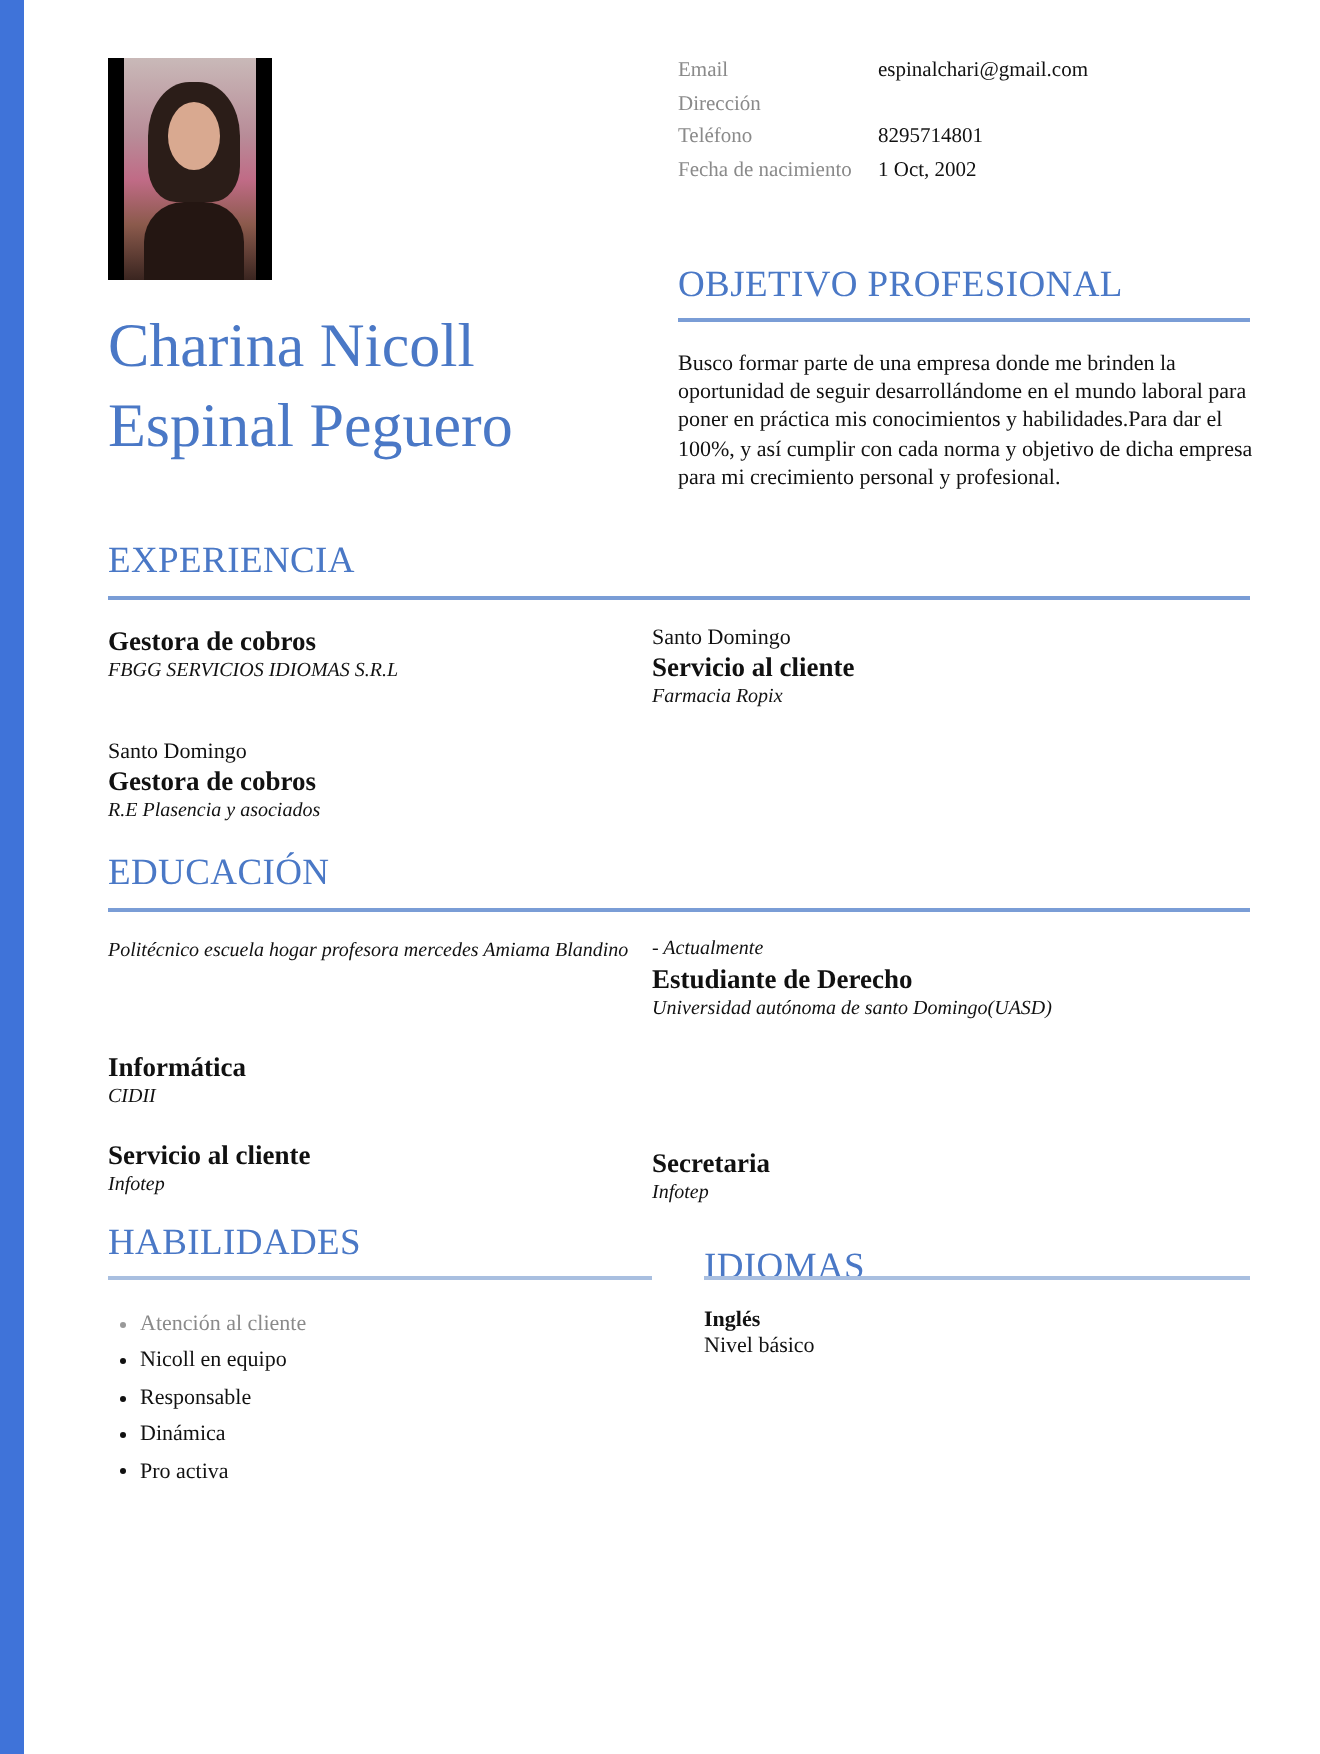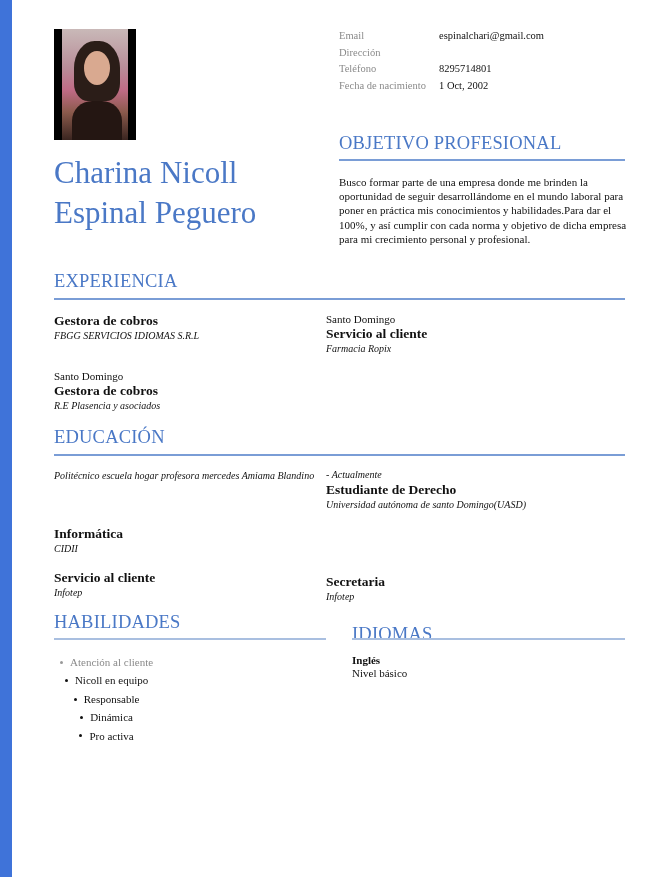--- a/index.html
+++ b/index.html
@@ -19,21 +19,21 @@
     .contact .val { width: 190px; color: #111; }
     .sec-title { position: absolute; font-size: 18.5px; color: #4a78c6; letter-spacing: 0.2px; }
     .rule { position: absolute; height: 1.5px; background: #7a9dd6; }
     .rule.light { background: #a9bfe0; height: 2px; }
     .objective { position: absolute; left: 339px; top: 175px; width: 290px; font-size: 11px; line-height: 14.2px; color: #111; }
     .item { position: absolute; }
     .item .place { font-size: 11px; line-height: 13px; color: #111; }
     .item .role { font-size: 13.5px; font-weight: bold; line-height: 16px; color: #111; }
     .item .org { font-size: 10px; font-style: italic; line-height: 14px; color: #111; }
     .skills { position: absolute; left: 60px; top: 653px; list-style: none; font-size: 11px; }
-    .skills li { line-height: 18.4px; display: flex; align-items: center; justify-content: center; }
+    .skills li { line-height: 18.4px; display: flex; align-items: center; }
     .skills li .dot { width: 3px; height: 3px; border-radius: 50%; background: #111; margin-right: 7px; }
     .skills li.muted { color: #8a8a8a; }
     .skills li.muted .dot { background: #999; }
     .lang { position: absolute; left: 352px; top: 654px; font-size: 11px; line-height: 13px; }
     .lang .lname { font-weight: bold; }
   </style>
 </head>
 <body>
 
 <div class="stripe"></div>

